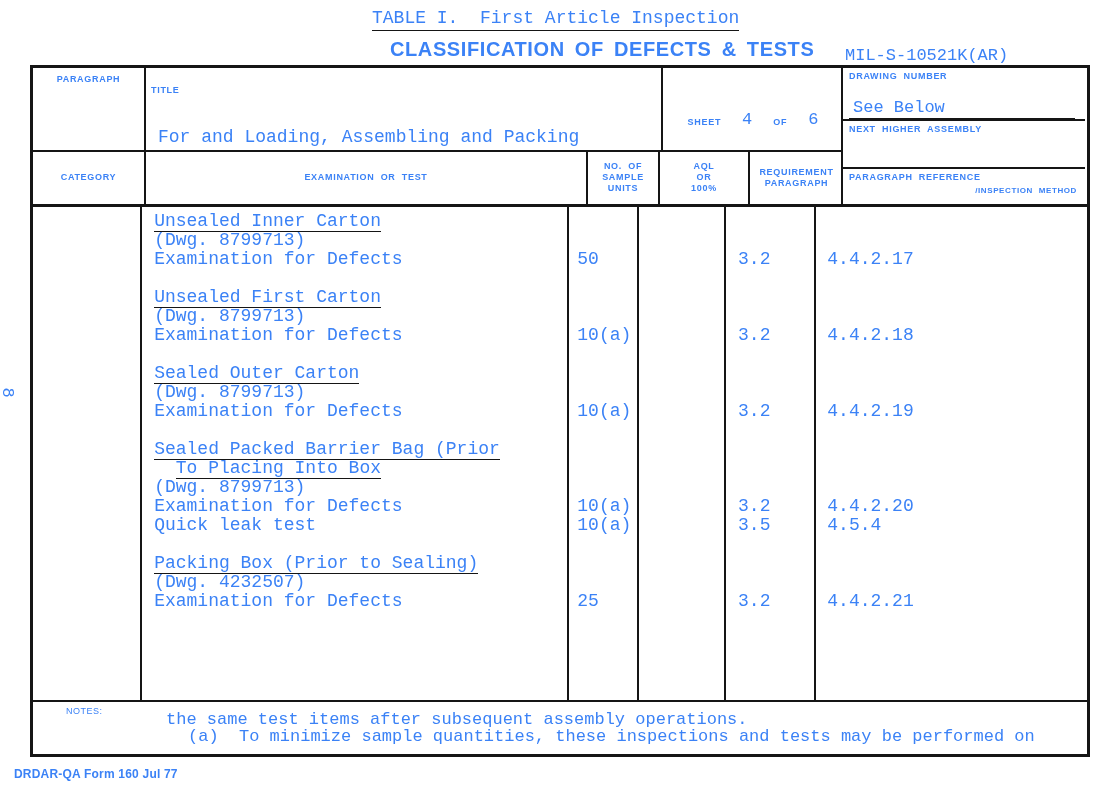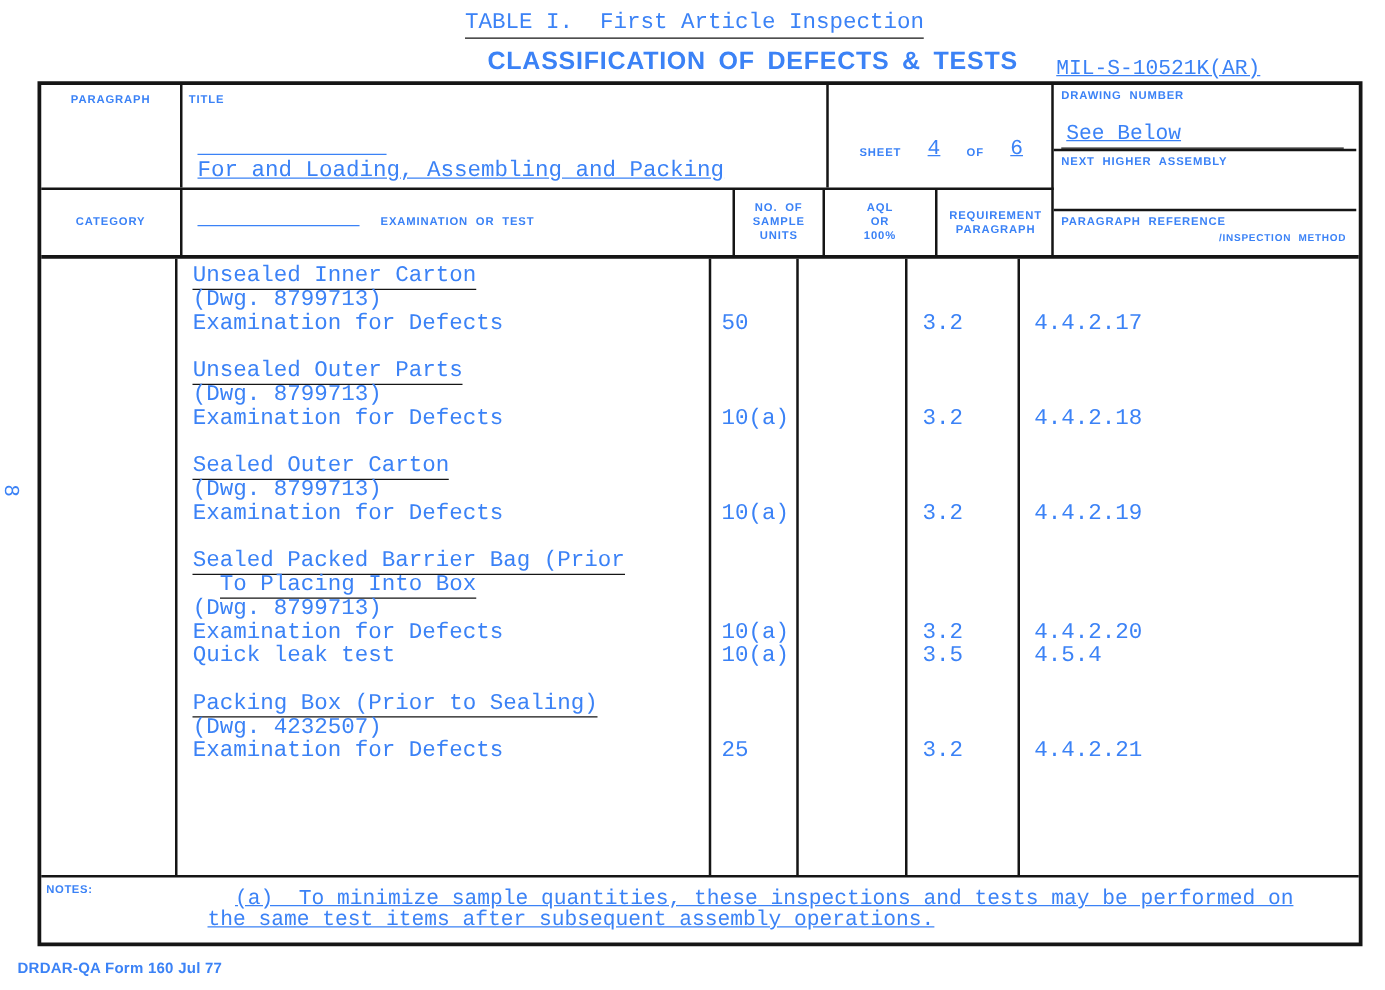--- a/index.html
+++ b/index.html
@@ -4,22 +4,22 @@
 <style>
   * { box-sizing: border-box; margin: 0; padding: 0; }
   html,body { background:#e8e8e8; }
   .page {
     position: relative;
     width: 1108px; height: 792px;
     background: #ffffff;
     color: #3b82f6;
     overflow: hidden;
   }
-  .mono { font-family: "Liberation Mono","DejaVu Sans Mono",monospace; text-decoration: underline; }
-  .lbl  { font-family: "Liberation Sans","DejaVu Sans",sans-serif; font-weight: bold; }
+  .mono { font-family: "Liberation Mono","DejaVu Sans Mono",monospace; }
+  .lbl  { font-family: "Liberation Sans","DejaVu Sans",sans-serif; font-weight: normal; margin-left: 29px; }
 
   .table-title {
     position: absolute; left: 372px; top: 8px;
     font-family: "Liberation Mono","DejaVu Sans Mono",monospace;
     font-size: 18px; white-space: pre;
     border-bottom: 1.6px solid #151515; padding-bottom: 2px;
   }
   .class-title {
     position: absolute; left: 390px; top: 38px;
     font-family: "Liberation Sans","DejaVu Sans",sans-serif;
@@ -42,21 +42,21 @@
   .header-left { width: 810px; }
   .hrow1 { display: flex; height: 84px; border-bottom: 2px solid #151515; }
   .cell-paragraph { width: 113px; border-right: 2px solid #151515; text-align: center; padding-top: 6px; }
   .cell-title { width: 517px; border-right: 2px solid #151515; position: relative; }
   .cell-sheet { width: 180px; display: flex; align-items: center; justify-content: center; gap: 21px; padding-top: 26px; }
   .hrow2 { display: flex; height: 53px; }
   .h2cell { border-right: 2px solid #151515; text-align: center; }
   .h2cell:last-child { border-right: none; }
 
   .smalllbl { font-family:"Liberation Sans","DejaVu Sans",sans-serif; font-weight:bold; font-size: 9px; letter-spacing: 0.7px; word-spacing: 3px; line-height: 11px; }
-  .title-label { position: absolute; left: 5px; top: 6px; }
+  .title-label { position: absolute; left: 5px; top: 17px; }
   .title-lines { position: absolute; left: 12px; top: 22px; font-size: 18px; line-height: 19px; white-space: pre; }
   .sheet-num { font-size: 17px; position: relative; top: -3px; }
 
   .header-right { width: 244px; border-left: 2px solid #151515; margin-left: -2px; }
   .hr-cell { position: relative; }
   .hr-cell1 { height: 53px; border-bottom: 2px solid #151515; }
   .hr-cell2 { height: 48px; border-bottom: 2px solid #151515; }
   .hr-cell3 { height: 38px; }
   .hr-lbl { position: absolute; left: 6px; top: 3px; }
   .dwg-value {
@@ -166,21 +166,21 @@
       </div>
     </div>
 
     <div class="body-wrap">
       <div class="bcol col-category" id="col-category"></div>
       <div class="bcol col-exam" id="col-exam">
           <div class="bline"><span class="u">Unsealed Inner Carton</span></div>
           <div class="bline">(Dwg. 8799713)</div>
           <div class="bline">Examination for Defects</div>
           <div class="bline"></div>
-          <div class="bline"><span class="u">Unsealed Outer Parts</span></div>
+          <div class="bline"><span class="u">Unsealed First Carton</span></div>
           <div class="bline">(Dwg. 8799713)</div>
           <div class="bline">Examination for Defects</div>
           <div class="bline"></div>
           <div class="bline"><span class="u">Sealed Outer Carton</span></div>
           <div class="bline">(Dwg. 8799713)</div>
           <div class="bline">Examination for Defects</div>
           <div class="bline"></div>
           <div class="bline"><span class="u">Sealed Packed Barrier Bag (Prior</span></div>
           <div class="bline">  <span class="u">To Placing Into Box</span></div>
           <div class="bline">(Dwg. 8799713)</div>
@@ -258,21 +258,21 @@
           <div class="bline">4.5.4</div>
           <div class="bline"></div>
           <div class="bline"></div>
           <div class="bline"></div>
           <div class="bline">4.4.2.21</div>
         </div>
     </div>
 
     <div class="notes-wrap">
       <div class="notes-label lbl">NOTES:</div>
-      <div class="notes-text mono" id="notes-text"><div class="note-line indent">(a)  To minimize sample quantities, these inspections and tests may be performed on</div><div class="note-line">the same test items after subsequent assembly operations.</div></div>
+      <div class="notes-text mono" id="notes-text"><div class="note-line">the same test items after subsequent assembly operations.</div><div class="note-line indent">(a)  To minimize sample quantities, these inspections and tests may be performed on</div></div>
     </div>
 
   </div>
 
   <div class="page-num">8</div>
   <div class="form-id">DRDAR-QA Form 160 Jul 77</div>
 
 </div>
 
 </body></html>

